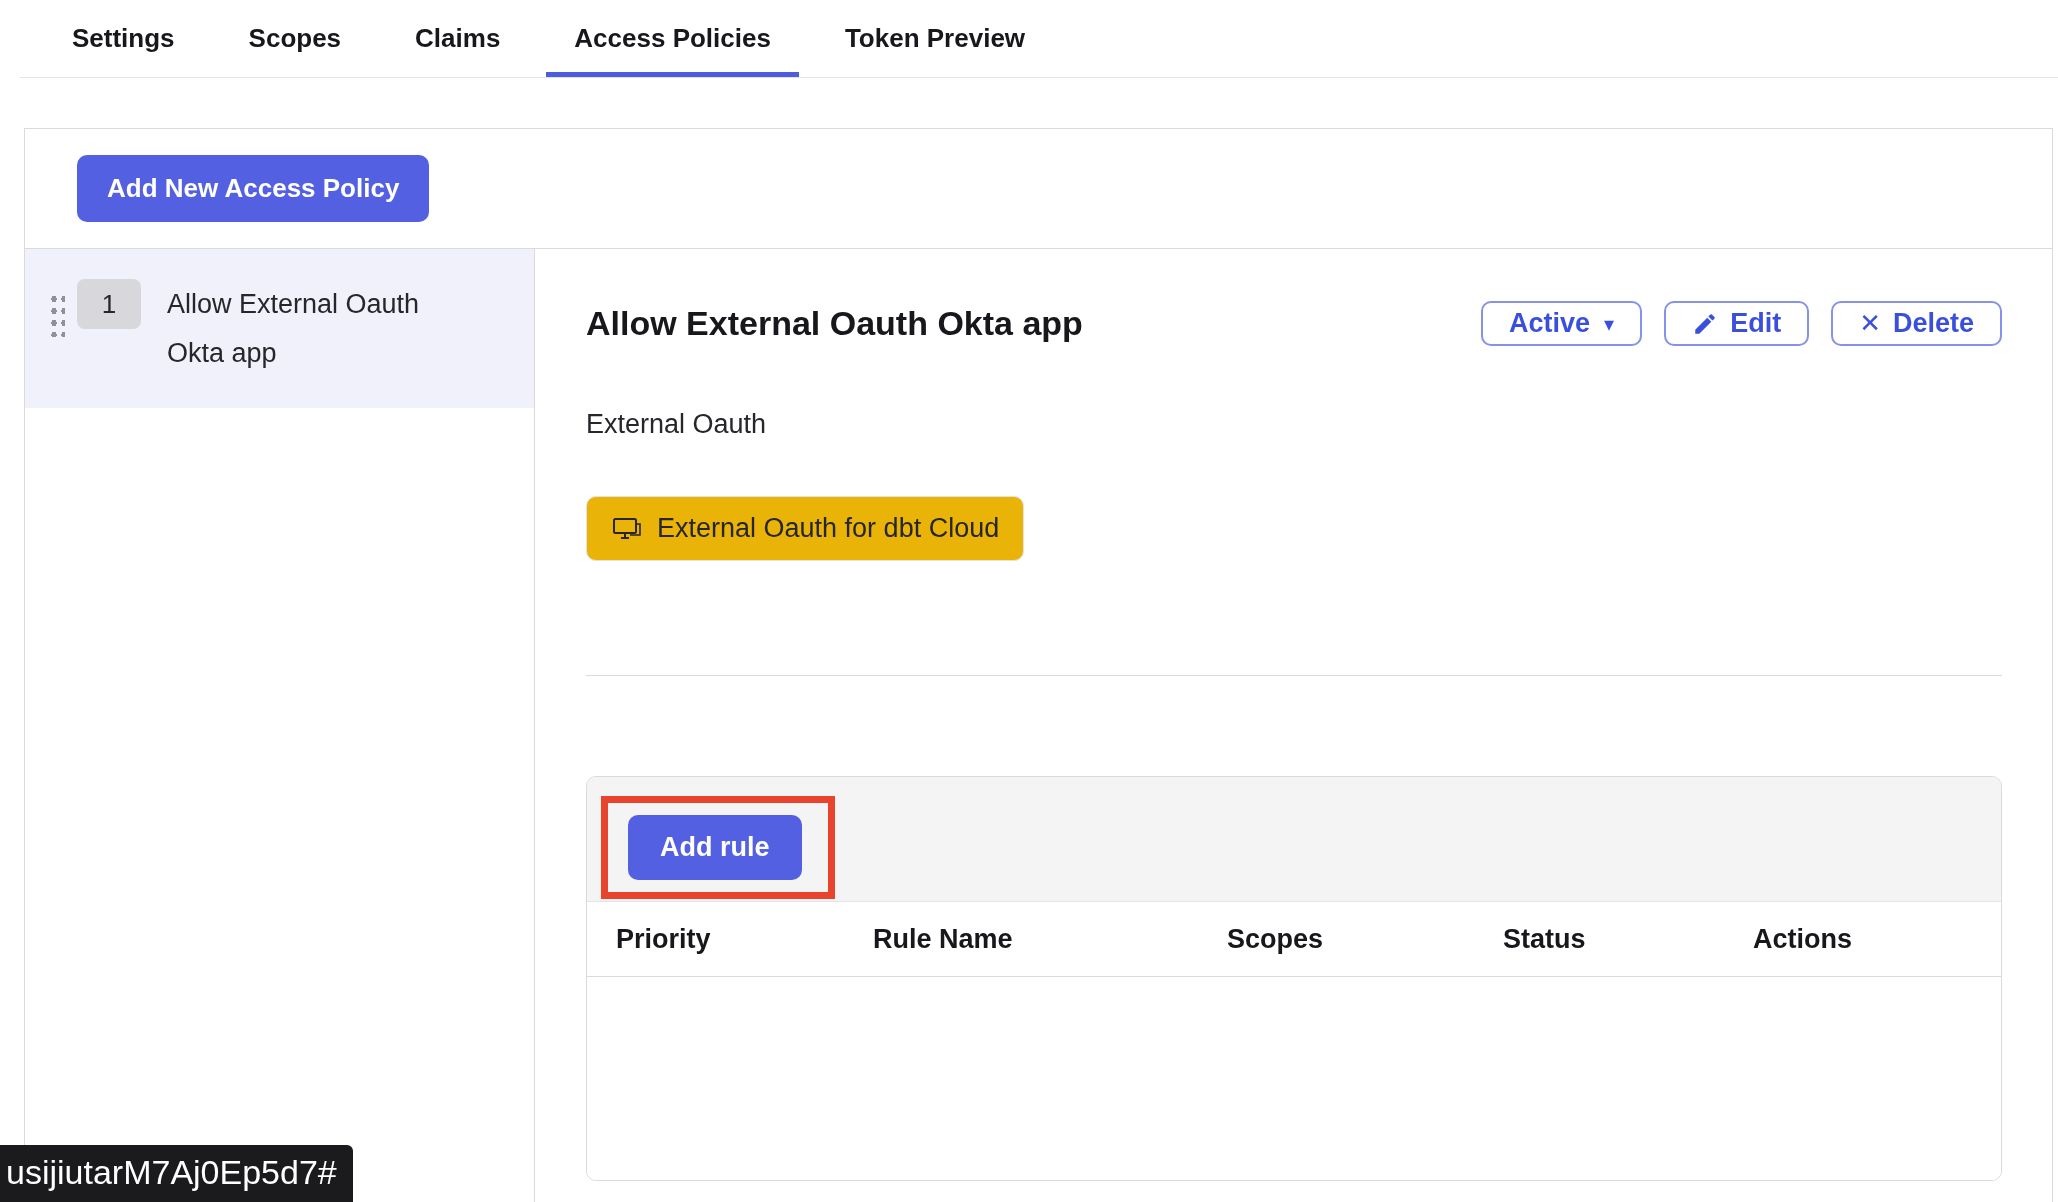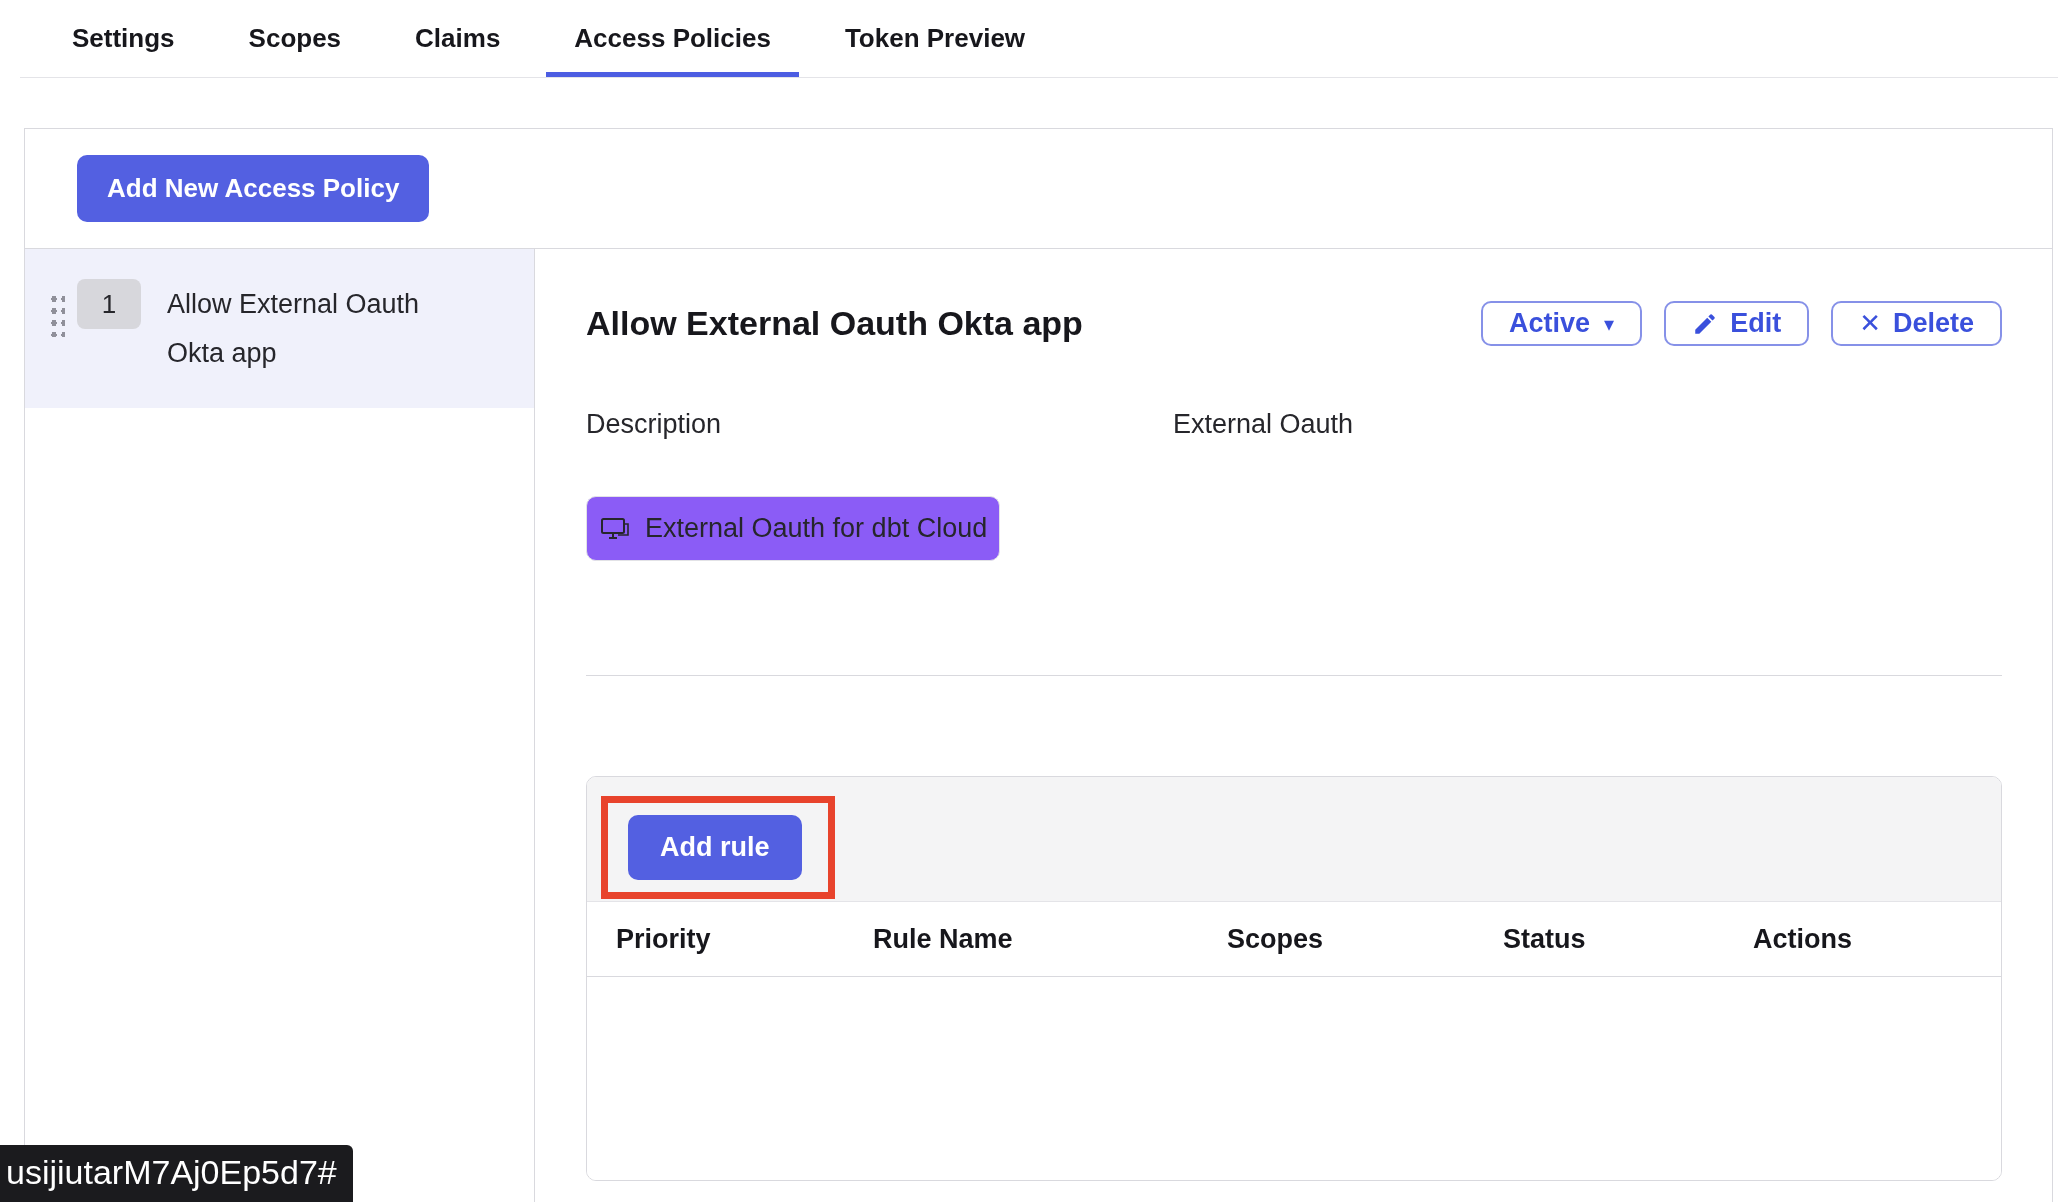--- a/index.html
+++ b/index.html
@@ -155,24 +155,24 @@
     width: 587px;
     flex-shrink: 0;
     font-size: 27px;
     color: #26262b;
   }
   .field-value { font-size: 27px; color: #26262b; }
   .chip {
     display: inline-flex;
     align-items: center;
     gap: 14px;
-    background: #8b5cf6;
+    background: #eab308;
     border: 1px solid #e2e2e6;
     border-radius: 10px;
-    padding: 16px 12px;
+    padding: 16px 24px;
     font-size: 27px;
     color: #26262b;
     cursor: pointer;
   }
 
   .section-divider {
     border: none;
     border-top: 1px solid #d9d9de;
     margin-top: 114px;
   }
@@ -286,21 +286,20 @@
             <span>Edit</span>
           </button>
           <button class="btn-outline">
             <span class="x-glyph">✕</span>
             <span>Delete</span>
           </button>
         </div>
       </div>
 
       <div class="field-row first">
-        <div class="field-label">Description</div>
         <div class="field-value">External Oauth</div>
       </div>
 
       <div class="field-row">
         <div class="chip">
           <svg class="icon-svg" width="32" height="28" viewBox="0 0 32 28" fill="none" stroke="#26262b" stroke-width="2">
             <rect x="3" y="4" width="22" height="14" rx="1.5"></rect>
             <path d="M10 23h8M14 18v5"></path>
             <path d="M25 9h4v11h-10" stroke-width="1.6"></path>
           </svg>

